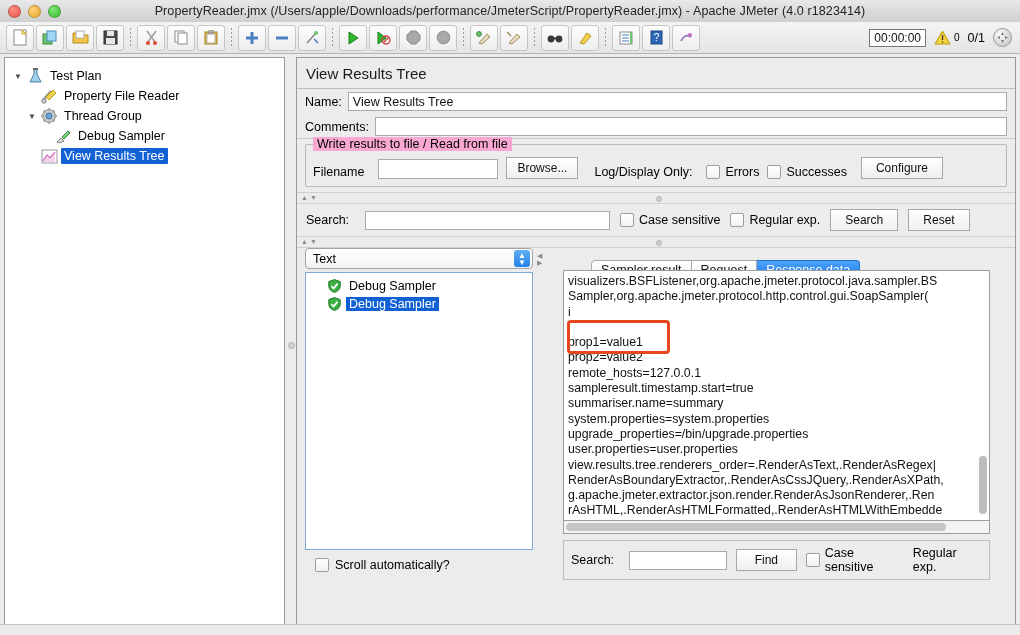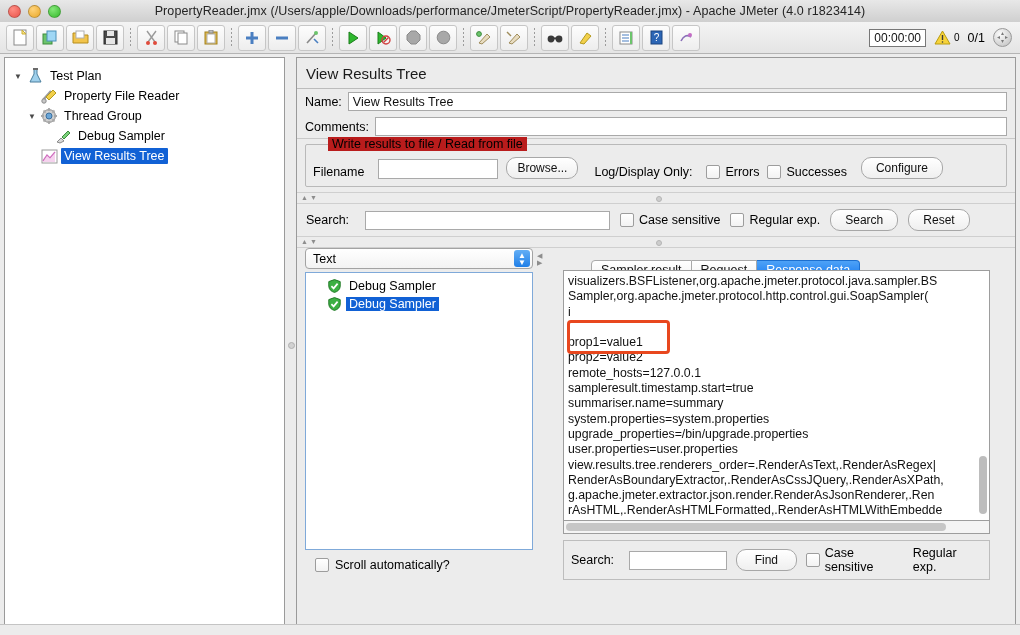--- a/index.html
+++ b/index.html
@@ -101,26 +101,26 @@
     font-size:12.5px;padding:0 4px;box-sizing:border-box;line-height:18px;
     color:#111;
   }
   .comments-row{border-bottom:1px solid #c9c9c9;padding-bottom:2px;}
 
   .groupbox{
     margin:5px 8px 0 8px;border:1px solid #b9b9b9;border-radius:2px;
     position:relative;padding:12px 7px 7px 7px;background:#ececec;
   }
   .groupbox > .legend{
-    position:absolute;top:-8px;left:22px;background:#b91c1c;padding:0 4px;font-size:12.5px;
+    position:absolute;top:-8px;left:7px;background:#f9a8d4;padding:0 4px;font-size:12.5px;
   }
   .gb-line{display:flex;align-items:flex-end;gap:8px;}
   .filename-input{width:120px;height:20px;background:#fff;border:1px solid #a9a9a9;box-sizing:border-box;}
   .btn{
-    border:1px solid #a7a7a7;border-radius:10px;
+    border:1px solid #a7a7a7;border-radius:0;
     background:linear-gradient(#ffffff,#efefef);
     font-size:12px;padding:3px 10px;color:#111;cursor:default;white-space:nowrap;
   }
   .btn.wide{padding:3px 14px;}
   .chk{width:12px;height:12px;border:1px solid #9d9d9d;border-radius:2px;
        background:linear-gradient(#ffffff,#f2f2f2);display:inline-block;}
   .chk-lbl{display:flex;align-items:center;gap:5px;font-size:12.5px;}
 
   .splitbar{
     height:10px;background:#ececec;border-top:1px solid #cfcfcf;border-bottom:1px solid #cfcfcf;

